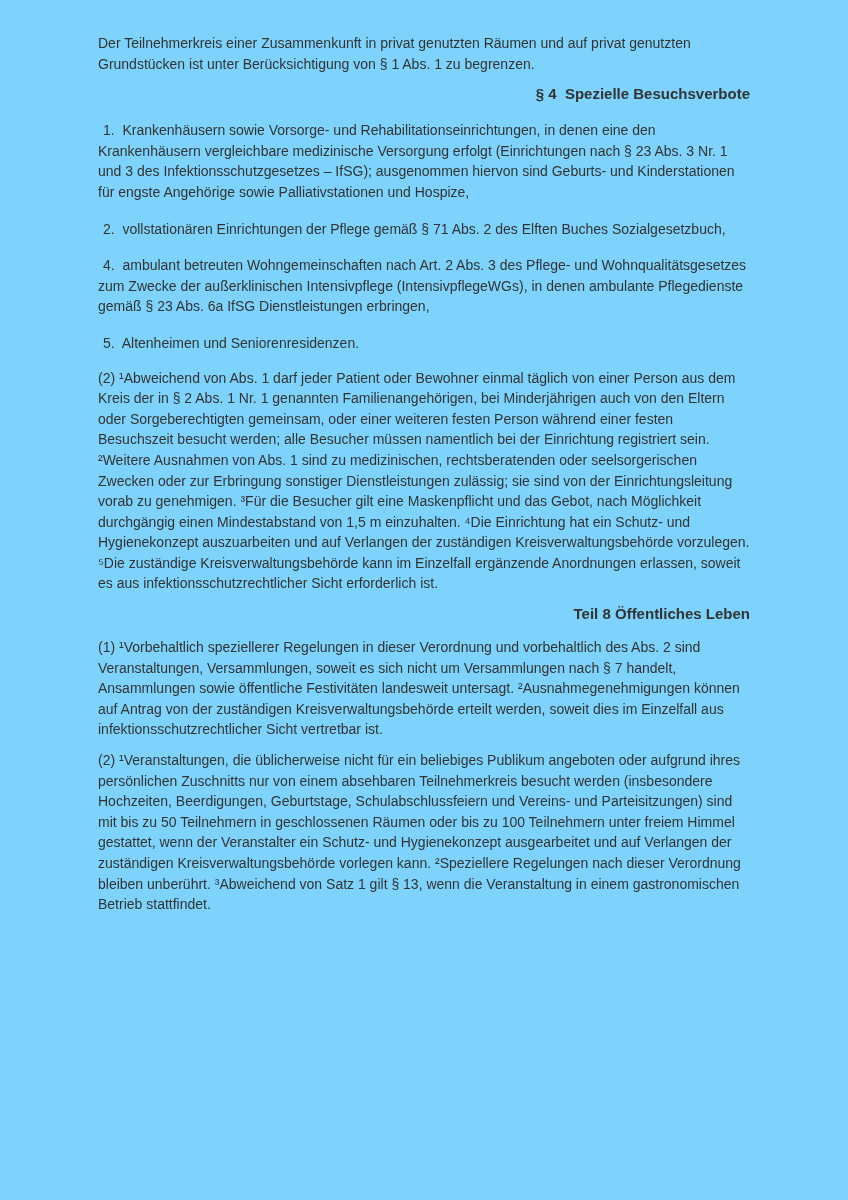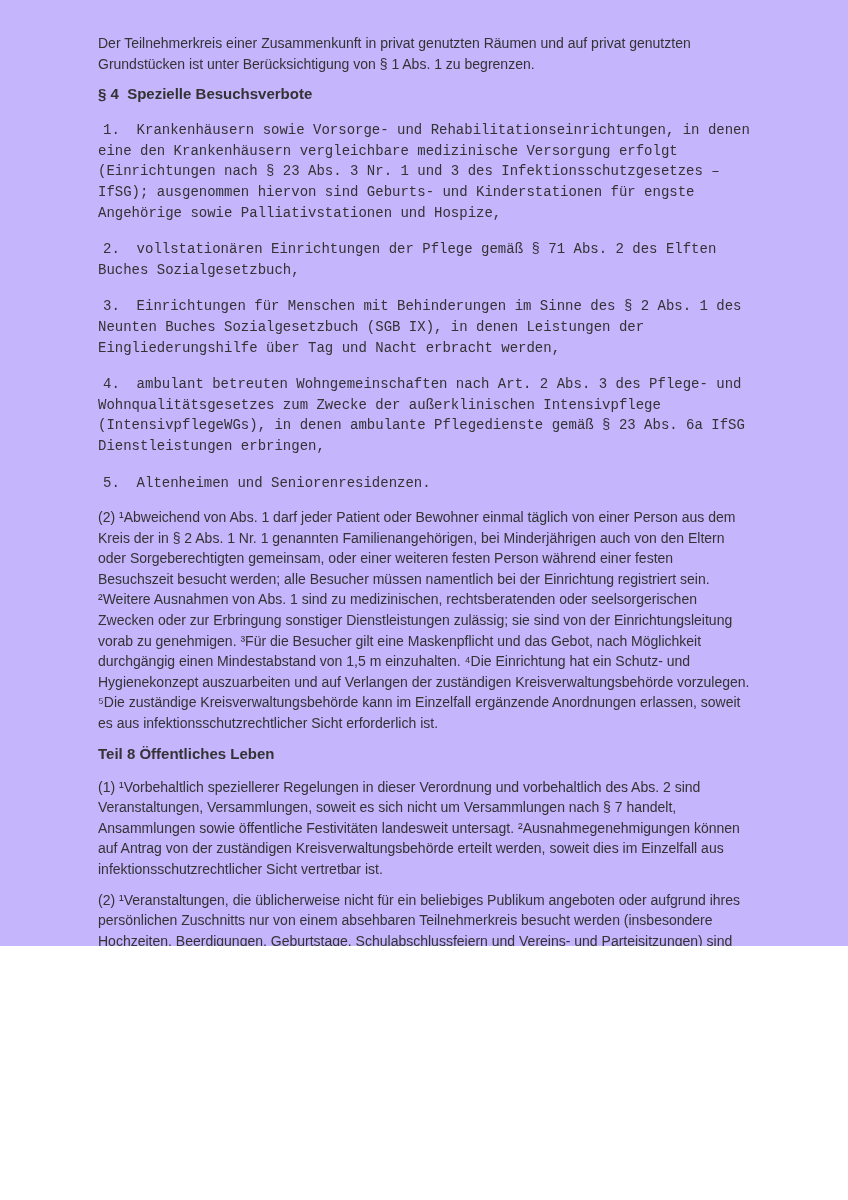--- a/index.html
+++ b/index.html
@@ -10,60 +10,59 @@
   body {
     width: 848px;
     height: 1200px;
     overflow: hidden;
     font-family: "Liberation Sans", "DejaVu Sans", sans-serif;
     color: #333333;
   }
   .page {
     box-sizing: border-box;
     width: 848px;
-    height: 946px;
+    height: 1200px;
     padding: 33px 98px 0 98px;
-    background: #c4b5fd;
+    background: #7dd3fc;
     overflow: hidden;
   }
   .para {
     font-size: 14px;
     line-height: 20.6px;
     margin: 0 0 10px 0;
     text-align: left;
     white-space: normal;
   }
   .list-item {
     text-indent: 5px;
     margin: 16px 0 14px 0;
-    font-family: Liberation Mono, monospace;
   }
   .heading {
     font-size: 15px;
     line-height: 20px;
     font-weight: 700;
     margin: 4px 0 13px 0;
     color: #333333;
+    text-align: right;
   }
 </style>
 </head>
 <body>
 
 <div class="page">
 
   <p class="para">Der Teilnehmerkreis einer Zusammenkunft in privat genutzten Räumen und auf privat genutzten Grundstücken ist unter Berücksichtigung von § 1 Abs. 1 zu begrenzen.</p>
 
   <h2 class="heading">§ 4&nbsp; Spezielle Besuchsverbote</h2>
 
 
   <p class="para list-item">1.&nbsp; Krankenhäusern sowie Vorsorge- und Rehabilitationseinrichtungen, in denen eine den Krankenhäusern vergleichbare medizinische Versorgung erfolgt (Einrichtungen nach § 23 Abs. 3 Nr. 1 und 3 des Infektionsschutzgesetzes – IfSG); ausgenommen hiervon sind Geburts- und Kinderstationen für engste Angehörige sowie Palliativstationen und Hospize,</p>
 
   <p class="para list-item">2.&nbsp; vollstationären Einrichtungen der Pflege gemäß § 71 Abs. 2 des Elften Buches Sozialgesetzbuch,</p>
 
-  <p class="para list-item">3.&nbsp; Einrichtungen für Menschen mit Behinderungen im Sinne des § 2 Abs. 1 des Neunten Buches Sozialgesetzbuch (SGB IX), in denen Leistungen der Eingliederungshilfe über Tag und Nacht erbracht werden,</p>
 
   <p class="para list-item">4.&nbsp; ambulant betreuten Wohngemeinschaften nach Art. 2 Abs. 3 des Pflege- und Wohnqualitätsgesetzes zum Zwecke der außerklinischen Intensivpflege (IntensivpflegeWGs), in denen ambulante Pflegedienste gemäß § 23 Abs. 6a IfSG Dienstleistungen erbringen,</p>
 
   <p class="para list-item">5.&nbsp; Altenheimen und Seniorenresidenzen.</p>
 
   <p class="para">(2) ¹Abweichend von Abs. 1 darf jeder Patient oder Bewohner einmal täglich von einer Person aus dem Kreis der in § 2 Abs. 1 Nr. 1 genannten Familienangehörigen, bei Minderjährigen auch von den Eltern oder Sorgeberechtigten gemeinsam, oder einer weiteren festen Person während einer festen Besuchszeit besucht werden; alle Besucher müssen namentlich bei der Einrichtung registriert sein. ²Weitere Ausnahmen von Abs. 1 sind zu medizinischen, rechtsberatenden oder seelsorgerischen Zwecken oder zur Erbringung sonstiger Dienstleistungen zulässig; sie sind von der Einrichtungsleitung vorab zu genehmigen. ³Für die Besucher gilt eine Maskenpflicht und das Gebot, nach Möglichkeit durchgängig einen Mindestabstand von 1,5 m einzuhalten. ⁴Die Einrichtung hat ein Schutz- und Hygienekonzept auszuarbeiten und auf Verlangen der zuständigen Kreisverwaltungsbehörde vorzulegen. ⁵Die zuständige Kreisverwaltungsbehörde kann im Einzelfall ergänzende Anordnungen erlassen, soweit es aus infektionsschutzrechtlicher Sicht erforderlich ist.</p>
 
 
   <h2 class="heading">Teil 8 Öffentliches Leben</h2>
 

